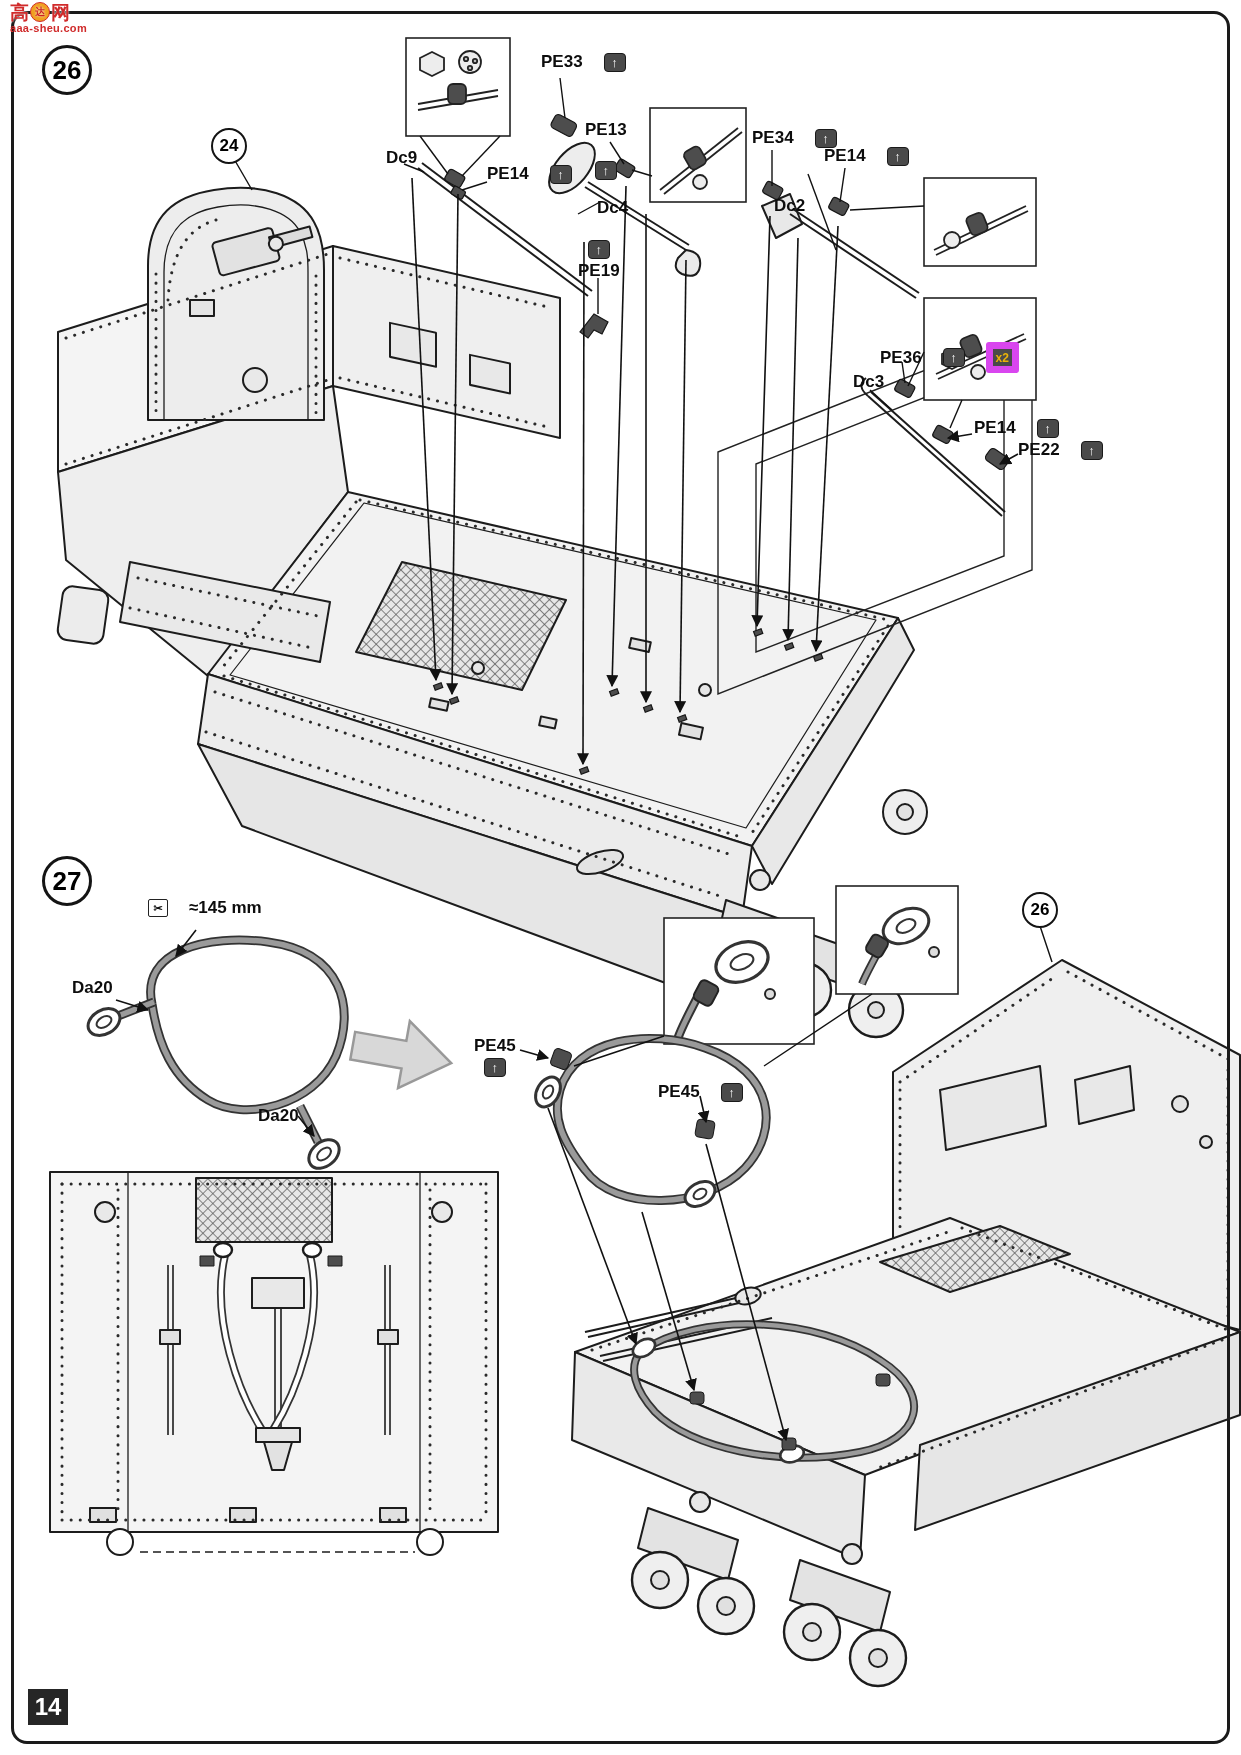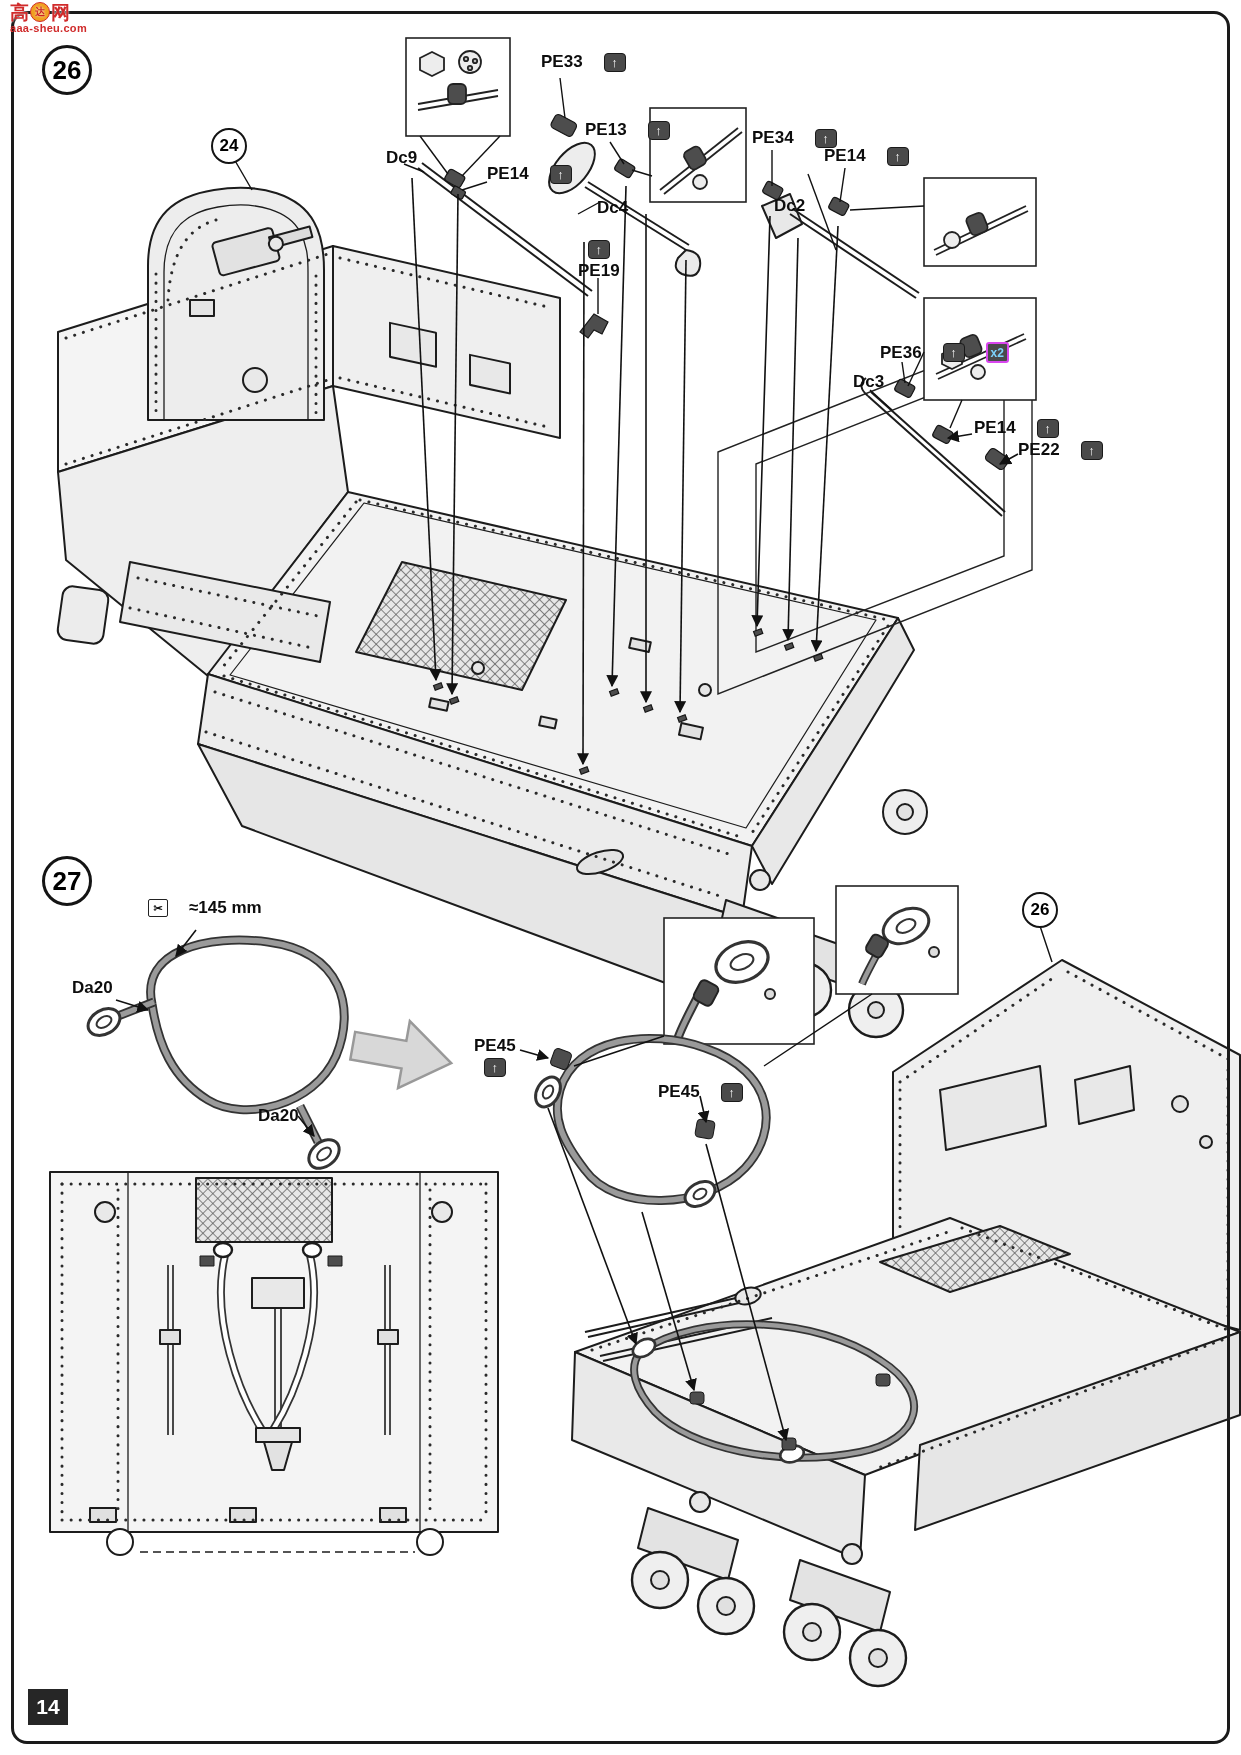--- a/index.html
+++ b/index.html
@@ -8,32 +8,32 @@
   .frame{position:absolute;left:11px;top:11px;right:11px;bottom:11px;
          border:3.5px solid #1a1a1a;border-radius:16px;pointer-events:none;z-index:2;}
   svg.art{position:absolute;left:0;top:0;z-index:1;}
   .lbl{position:absolute;display:flex;align-items:center;gap:21px;font-weight:700;
        font-size:17px;color:#0d0d0d;z-index:3;white-space:nowrap;}
   .lbl.col{flex-direction:column;gap:2px;align-items:center;}
   .pe{display:flex;align-items:center;justify-content:center;width:20px;height:17px;
       border-radius:4px;background:#4a4a4a;color:#fff;font-size:13px;font-weight:700;
       border:1px solid #1a1a1a;line-height:1;}
   .qty{display:flex;align-items:center;justify-content:center;height:17px;padding:0 3px;
-      border-radius:3px;background:#4a4a4a;color:#7dd3fc;font-size:12px;font-weight:700;
-      border:2px solid #d946ef;line-height:1;text-align:center;}
+      border-radius:3px;background:#4a4a4a;color:#eab308;font-size:12px;font-weight:700;
+      border:7px solid #d946ef;line-height:1;text-align:center;}
   .cut{display:flex;align-items:center;justify-content:center;width:18px;height:16px;
       border:1.5px solid #222;background:#fff;font-size:11px;border-radius:2px;line-height:1;}
   .step-circle{position:absolute;width:44px;height:44px;border:3.5px solid #141414;
       border-radius:50%;background:#fff;display:flex;align-items:center;justify-content:center;
       font-size:26px;font-weight:700;z-index:3;}
   .ref-circle{position:absolute;width:32px;height:32px;border:2.5px solid #141414;
       border-radius:50%;background:#fff;display:flex;align-items:center;justify-content:center;
       font-size:17px;font-weight:700;z-index:3;}
   .page-num{position:absolute;left:28px;bottom:30px;width:40px;height:36px;background:#262626;
-      color:#fff;display:flex;align-items:center;justify-content:center;font-size:21px;
+      color:#fff;display:flex;align-items:center;justify-content:center;font-size:24px;
       font-weight:700;z-index:3;}
   .watermark{position:absolute;left:10px;top:2px;z-index:4;display:flex;flex-direction:column;
       line-height:1;align-items:flex-start;}
   .wm-row{display:flex;align-items:center;font-weight:700;font-size:19px;color:#d02b2b;
       text-shadow:0 0 2px #fff;}
   .wm-logo{width:18px;height:18px;border-radius:50%;background:#f0a020;border:1.5px solid #d02b2b;
       color:#c22;font-size:10px;display:flex;align-items:center;justify-content:center;margin:0 1px;}
   .wm-url{font-size:11px;font-weight:700;color:#d02b2b;margin-top:1px;letter-spacing:.3px;}
 </style>
 </head>
@@ -414,21 +414,21 @@
 
   <div class="step-circle" style="left:42px;top:45px;">26</div>
   <div class="ref-circle" style="left:211px;top:128px;">24</div>
   <div class="step-circle" style="left:42px;top:856px;">27</div>
   <div class="ref-circle" style="left:1022px;top:892px;">26</div>
 
   <div class="lbl" style="left:541px;top:52px;">
     <span>PE33</span>
     <span class="pe">↑</span>
   </div>
-  <div class="lbl" style="left:585px;top:120px;">
+  <div class="lbl" style="left:585px;top:120px;flex-direction:column;">
     <span>PE13</span>
     <span class="pe">↑</span>
   </div>
   <div class="lbl" style="left:752px;top:128px;">
     <span>PE34</span>
     <span class="pe">↑</span>
   </div>
   <div class="lbl" style="left:774px;top:156px;margin-top:40px;">
     <span>Dc2</span>
   </div>

